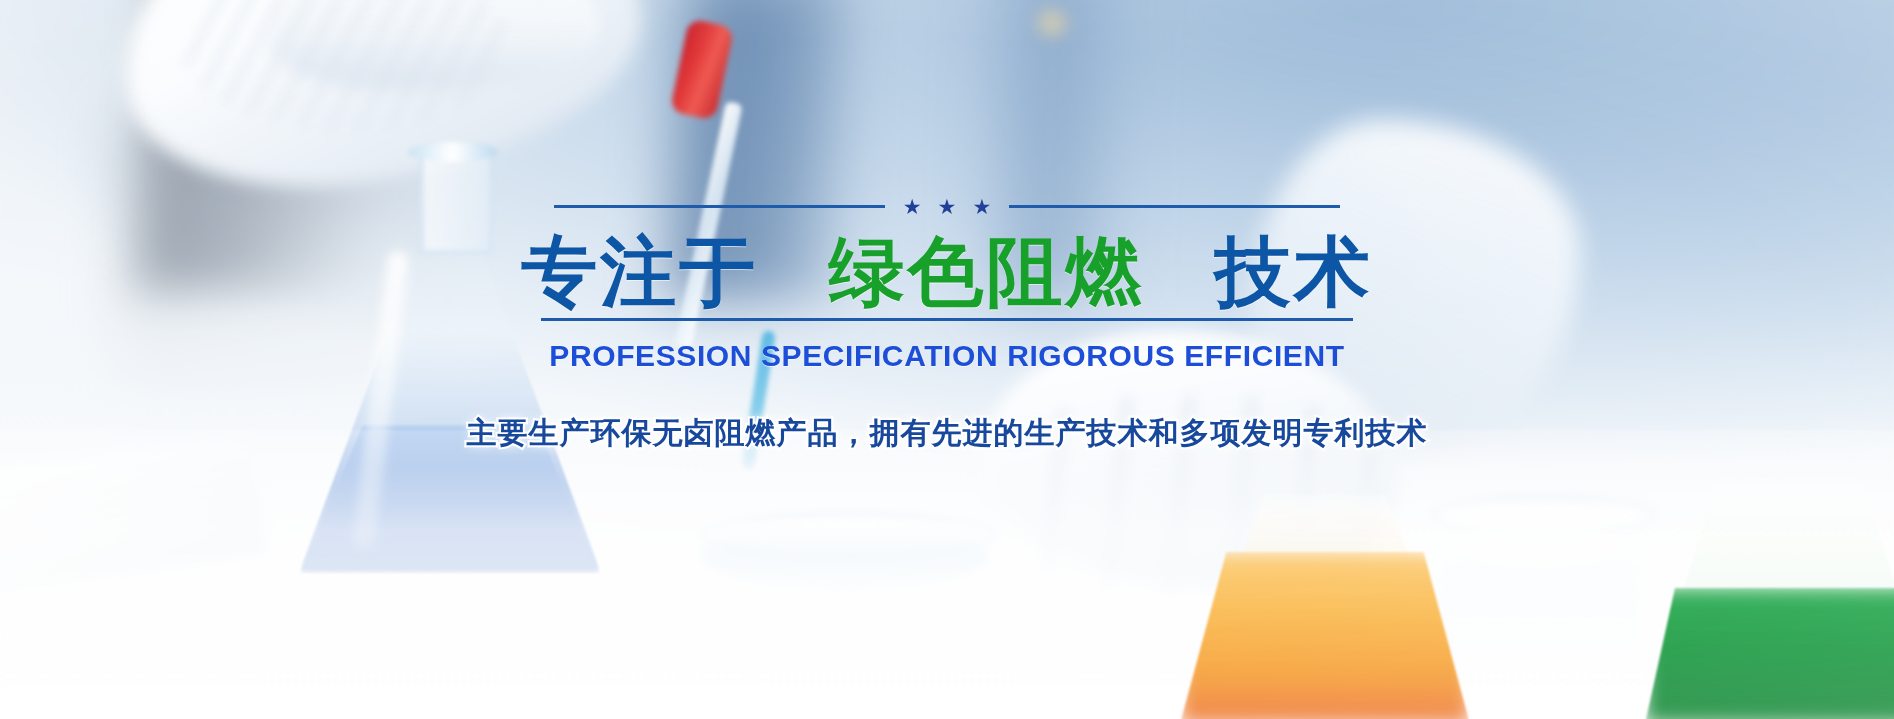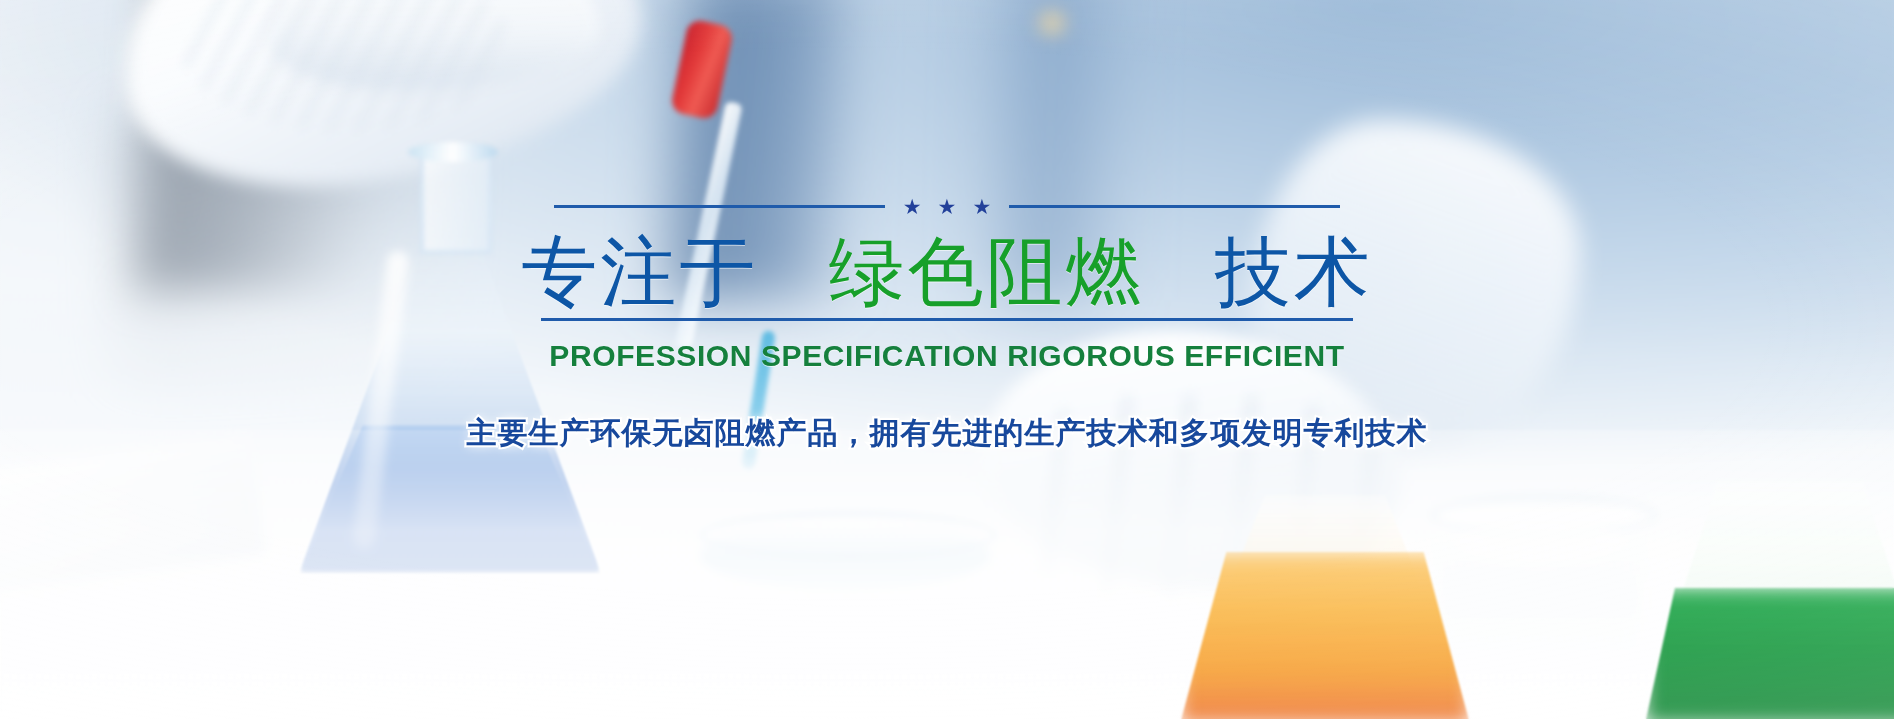--- a/index.html
+++ b/index.html
@@ -354,21 +354,21 @@
   }
   .divider .star {
     color: #22409a;
     font-size: 21px;
     line-height: 1;
   }
 
   .headline {
     margin-top: 18px;
     font-size: 76px;
-    font-weight: 400;
+    font-weight: 700;
     letter-spacing: 3px;
     line-height: 1.0;
     white-space: nowrap;
     text-shadow: 0 1px 0 rgba(255,255,255,0.55);
   }
   .headline .seg-blue  { color: #0d56a6; }
   .headline .seg-green { color: #17a02a; }
   .headline .gap { display: inline-block; width: 22px; }
 
   .underline {
@@ -376,21 +376,21 @@
     width: 812px;
     height: 3px;
     background: #1f5bab;
   }
 
   .subtitle {
     margin-top: 18px;
     font-size: 30px;
     font-weight: 700;
     letter-spacing: 0.6px;
-    color: #15803d;
+    color: #1d4ed8;
     white-space: nowrap;
     text-shadow: 0 1px 0 rgba(255,255,255,0.6);
   }
 
   .tagline {
     margin-top: 40px;
     font-size: 30px;
     font-weight: 700;
     letter-spacing: 1px;
     color: #17489c;

